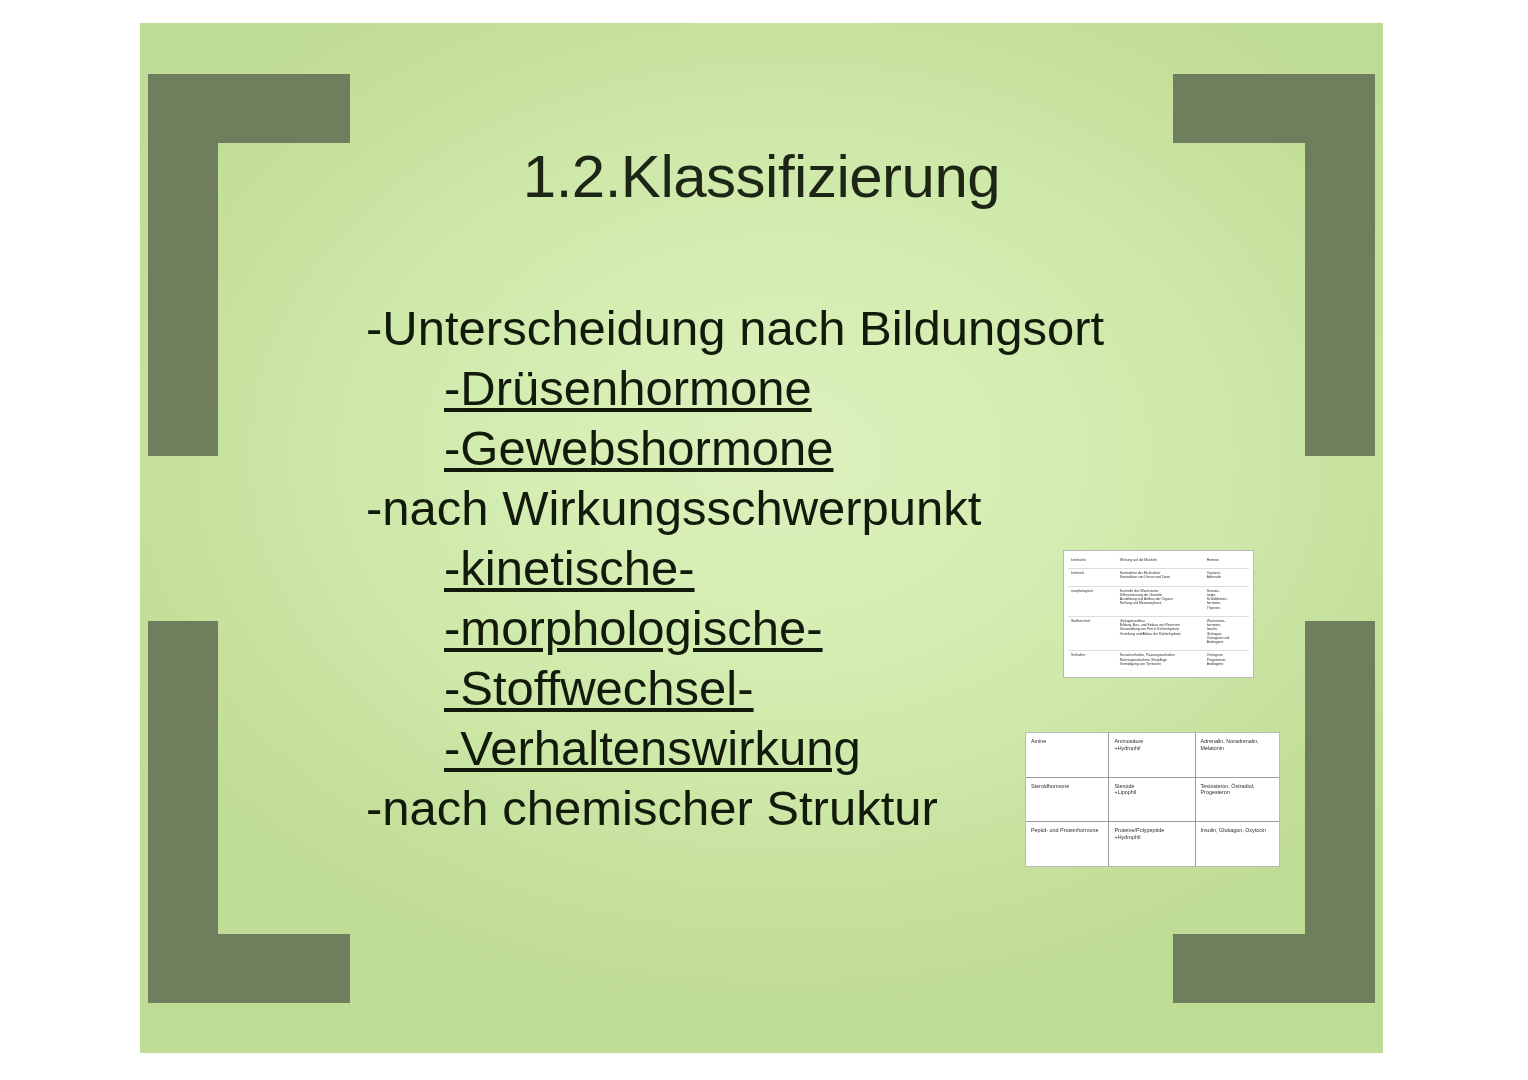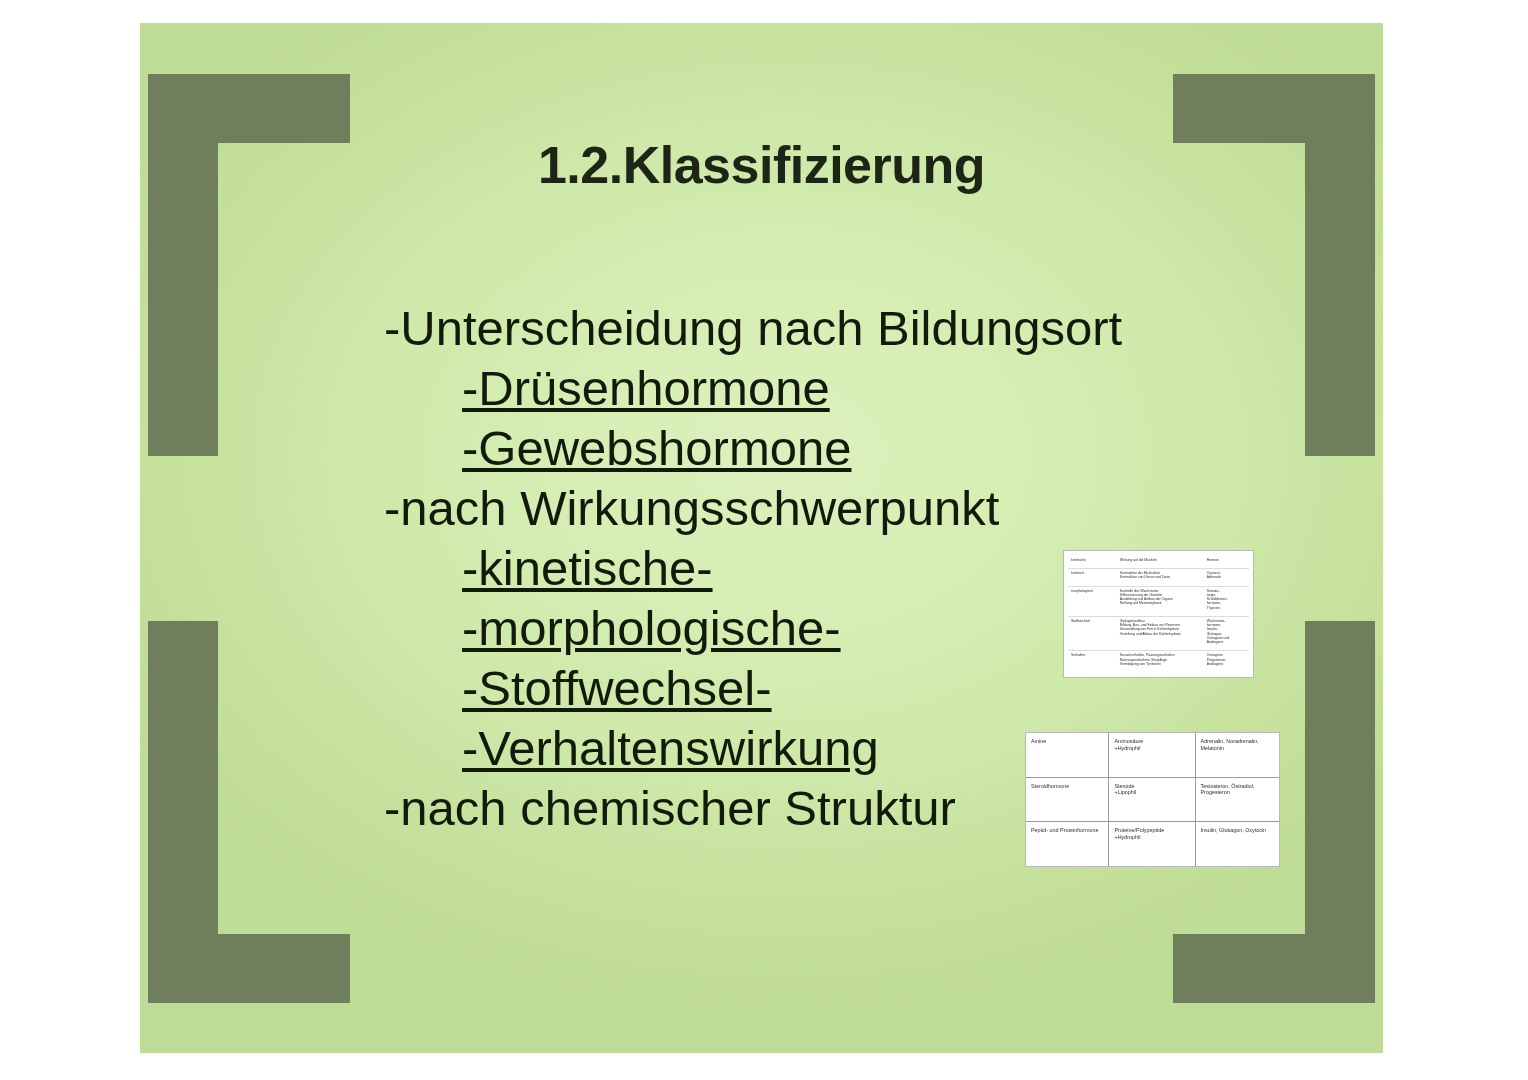--- a/index.html
+++ b/index.html
@@ -56,42 +56,42 @@
   .bl-h { left: 8px;  bottom: 50px; width: 202px; }
   .bl-v { left: 8px;  bottom: 50px; height: 382px; }
   
   .brr-h { right: 8px; bottom: 50px; width: 202px; }
   .brr-v { right: 8px; bottom: 50px; height: 382px; }
 
   
   #slide-title {
     position: absolute;
     left: 0;
-    top: 116px;
+    top: 124px;
     width: 100%;
     text-align: center;
-    font-size: 52px;
-    font-weight: bold;
+    font-size: 60px;
+    font-weight: normal;
     color: #1d2616;
     letter-spacing: -0.5px;
     line-height: 1;
   }
 
   
   #body-lines {
     position: absolute;
     left: 218px;
     top: 275px;
     width: 860px;
     color: #121a0c;
     font-size: 49px;
     line-height: 60px;
     white-space: pre;
   }
-  .line { display: block; margin-left: 18px; }
+  .line { display: block; }
   .lvl0 { padding-left: 8px; }
   .lvl1 { padding-left: 86px; text-decoration: underline; }
 
   
   .mini-table {
     position: absolute;
     background: #ffffff;
     border: 1px solid #b9b9b9;
     box-sizing: border-box;
     display: flex;

